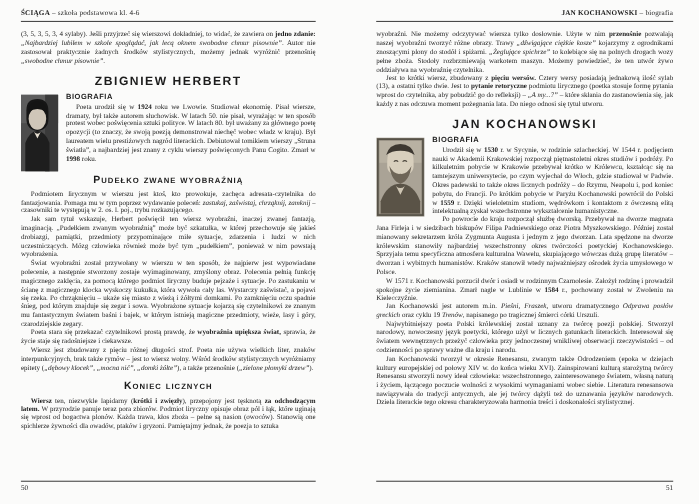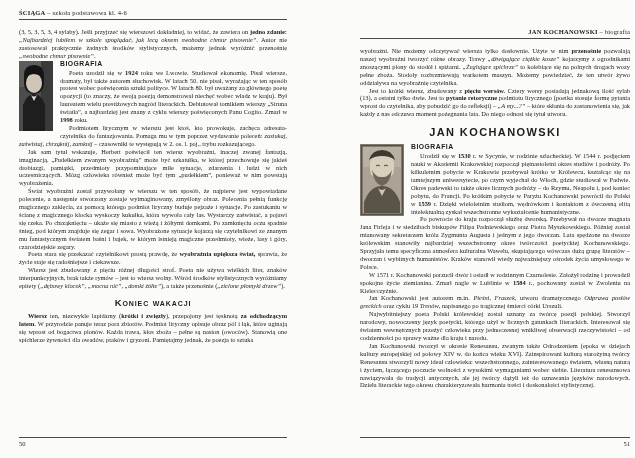--- a/index.html
+++ b/index.html
@@ -6,21 +6,21 @@
   body{
     width:635px;height:458px;position:relative;overflow:hidden;
     background:#fbfbfa;
     font-family:"Liberation Serif", serif;
     color:#1c1c1c;
     -webkit-font-smoothing:antialiased;
   }
   .spread{position:absolute;inset:0;}
   .page{position:absolute;top:0;bottom:0;}
   .page-left{left:19px;width:268px;}
-  .page-right{left:360px;width:270px;margin-top:19px;}
+  .page-right{left:342px;width:270px;}
 
   .running-head{
     position:absolute;top:9px;left:0;right:0;
     font-size:6.5px;letter-spacing:0.2px;
     border-bottom:1px solid #4a4a4a;padding-bottom:3px;
     white-space:nowrap;
   }
   .running-head.rh-right{text-align:right;}
   .rh-title{font-weight:bold;}
   .rh-sub{font-weight:normal;}
@@ -69,45 +69,47 @@
   <div class="page page-left">
 
     <div class="running-head">
       <span class="rh-title">ŚCIĄGA</span><span class="rh-sub"> – szkoła podstawowa kl. 4-6</span>
     </div>
 
     <div class="page-body">
 
       <p class="no-indent"><span>(3, 5, 3, 5, 3, 4 sylaby). Jeśli przyjrzeć się wierszowi dokładniej, to widać, że zawiera on </span><span class="rt-b">jedno zdanie:</span><span> </span><span class="rt-i">„Najbardziej lubiłem w szkole spoglądać, jak lecą oknem swobodne chmur pisownie”</span><span>. Autor nie zastosował praktycznie żadnych środków stylistycznych, możemy jednak wyróżnić przenośnię </span><span class="rt-i">„swobodne chmur pisownie”</span><span>.</span></p>
 
+      <h1 class="author-heading">ZBIGNIEW HERBERT</h1>
 
       <div class="photo">
         <svg width="34" height="70" viewBox="0 0 34 70" xmlns="http://www.w3.org/2000/svg" role="img">
           <rect x="0" y="0" width="34" height="70" fill="#4c4c4c"></rect>
           <rect x="0" y="0" width="34" height="26" fill="#5d5d5d"></rect>
           <rect x="22" y="0" width="12" height="70" fill="#3a3a3a"></rect>
           <path d="M5 14 Q5 4 15 4 Q25 4 25 15 L25 22 Q25 32 15 33 Q5 32 5 22 Z" fill="#161616"></path>
           <ellipse cx="15" cy="22" rx="8" ry="10" fill="#cfc6b8"></ellipse>
           <path d="M7 16 Q15 10 23 16 L23 12 Q21 6 15 6 Q9 6 7 12 Z" fill="#141414"></path>
           <path d="M4 44 Q8 33 15 33 Q22 33 26 44 L26 70 L4 70 Z" fill="#1e1e1e"></path>
           <path d="M12 34 L15 40 L18 34 Q15 37 12 34 Z" fill="#e4ddd0"></path>
         </svg>
       </div>
       <div class="bio-label">BIOGRAFIA</div>
       <p><span>Poeta urodził się w </span><span class="rt-b">1924</span><span> roku we Lwowie. Studiował ekonomię. Pisał wiersze, dramaty, był także autorem słuchowisk. W latach 50. nie pisał, wyrażając w ten sposób protest wobec poświęcenia sztuki polityce. W latach 80. był uważany za głównego poetę opozycji (to znaczy, że swoją poezją demonstrował niechęć wobec władz w kraju). Był laureatem wielu prestiżowych nagród literackich. Debiutował tomikiem wierszy „Struna światła”, a najbardziej jest znany z cyklu wierszy poświęconych Panu Cogito. Zmarł w </span><span class="rt-b">1998</span><span> roku.</span></p>
 
+      <h2 class="work-heading">Pudełko zwane wyobraźnią</h2>
 
       <p><span>Podmiotem lirycznym w wierszu jest ktoś, kto prowokuje, zachęca adresata-czytelnika do fantazjowania. Pomaga mu w tym poprzez wydawanie poleceń: </span><span class="rt-i">zastukaj, zaświstaj, chrząknij, zamknij</span><span> – czasowniki te występują w 2. os. l. poj., trybu rozkazującego.</span></p>
       <p><span>Jak sam tytuł wskazuje, Herbert poświęcił ten wiersz wyobraźni, inaczej zwanej fantazją, imaginacją. „Pudełkiem zwanym wyobraźnią” może być szkatułka, w której przechowuje się jakieś drobiazgi, pamiątki, przedmioty przypominające miłe sytuacje, zdarzenia i ludzi w nich uczestniczących. Mózg człowieka również może być tym „pudełkiem”, ponieważ w nim powstają wyobrażenia.</span></p>
       <p><span>Świat wyobraźni został przywołany w wierszu w ten sposób, że najpierw jest wypowiadane polecenie, a następnie stworzony zostaje wyimaginowany, zmyślony obraz. Polecenia pełnią funkcję magicznego zaklęcia, za pomocą którego podmiot liryczny buduje pejzaże i sytuacje. Po zastukaniu w ścianę z magicznego klocka wyskoczy kukułka, która wywoła cały las. Wystarczy zaświstać, a pojawi się rzeka. Po chrząknięciu – ukaże się miasto z wieżą i żółtymi domkami. Po zamknięciu oczu spadnie śnieg, pod którym znajduje się zegar i sowa. Wyobrażone sytuacje kojarzą się czytelnikowi ze znanym mu fantastycznym światem baśni i bajek, w którym istnieją magiczne przedmioty, wieże, lasy i góry, czarodziejskie zegary.</span></p>
       <p><span>Poeta stara się przekazać czytelnikowi prostą prawdę, że </span><span class="rt-b">wyobraźnia upiększa świat,</span><span> sprawia, że życie staje się radośniejsze i ciekawsze.</span></p>
       <p><span>Wiersz jest zbudowany z pięciu różnej długości strof. Poeta nie używa wielkich liter, znaków interpunkcyjnych, brak także rymów – jest to wiersz wolny. Wśród środków stylistycznych wyróżniamy epitety (</span><span class="rt-i">„dębowy klocek”, „mocna nić”, „domki żółte”</span><span>), a także przenośnie (</span><span class="rt-i">„zielone płomyki drzew”</span><span>).</span></p>
 
 
-      <h2 class="work-heading">Koniec wakacji</h2>
+      <h2 class="work-heading">Koniec licznych</h2>
 
       <p><span class="rt-b">Wiersz</span><span> ten, niezwykle lapidarny (</span><span class="rt-b">krótki i zwięzły</span><span>), przepojony jest tęsknotą </span><span class="rt-b">za odchodzącym latem.</span><span> W przyrodzie panuje teraz pora zbiorów. Podmiot liryczny opisuje obraz pól i łąk, które uginają się wprost od bogactwa plonów. Każda trawa, kłos zboża – pełne są nasion (owoców). Stanowią one spichlerze żywności dla owadów, ptaków i gryzoni. Pamiętajmy jednak, że poezja to sztuka</span></p>
 
     </div>
 
     <div class="page-footer">
       <span>50</span>
     </div>
   </div>
 

